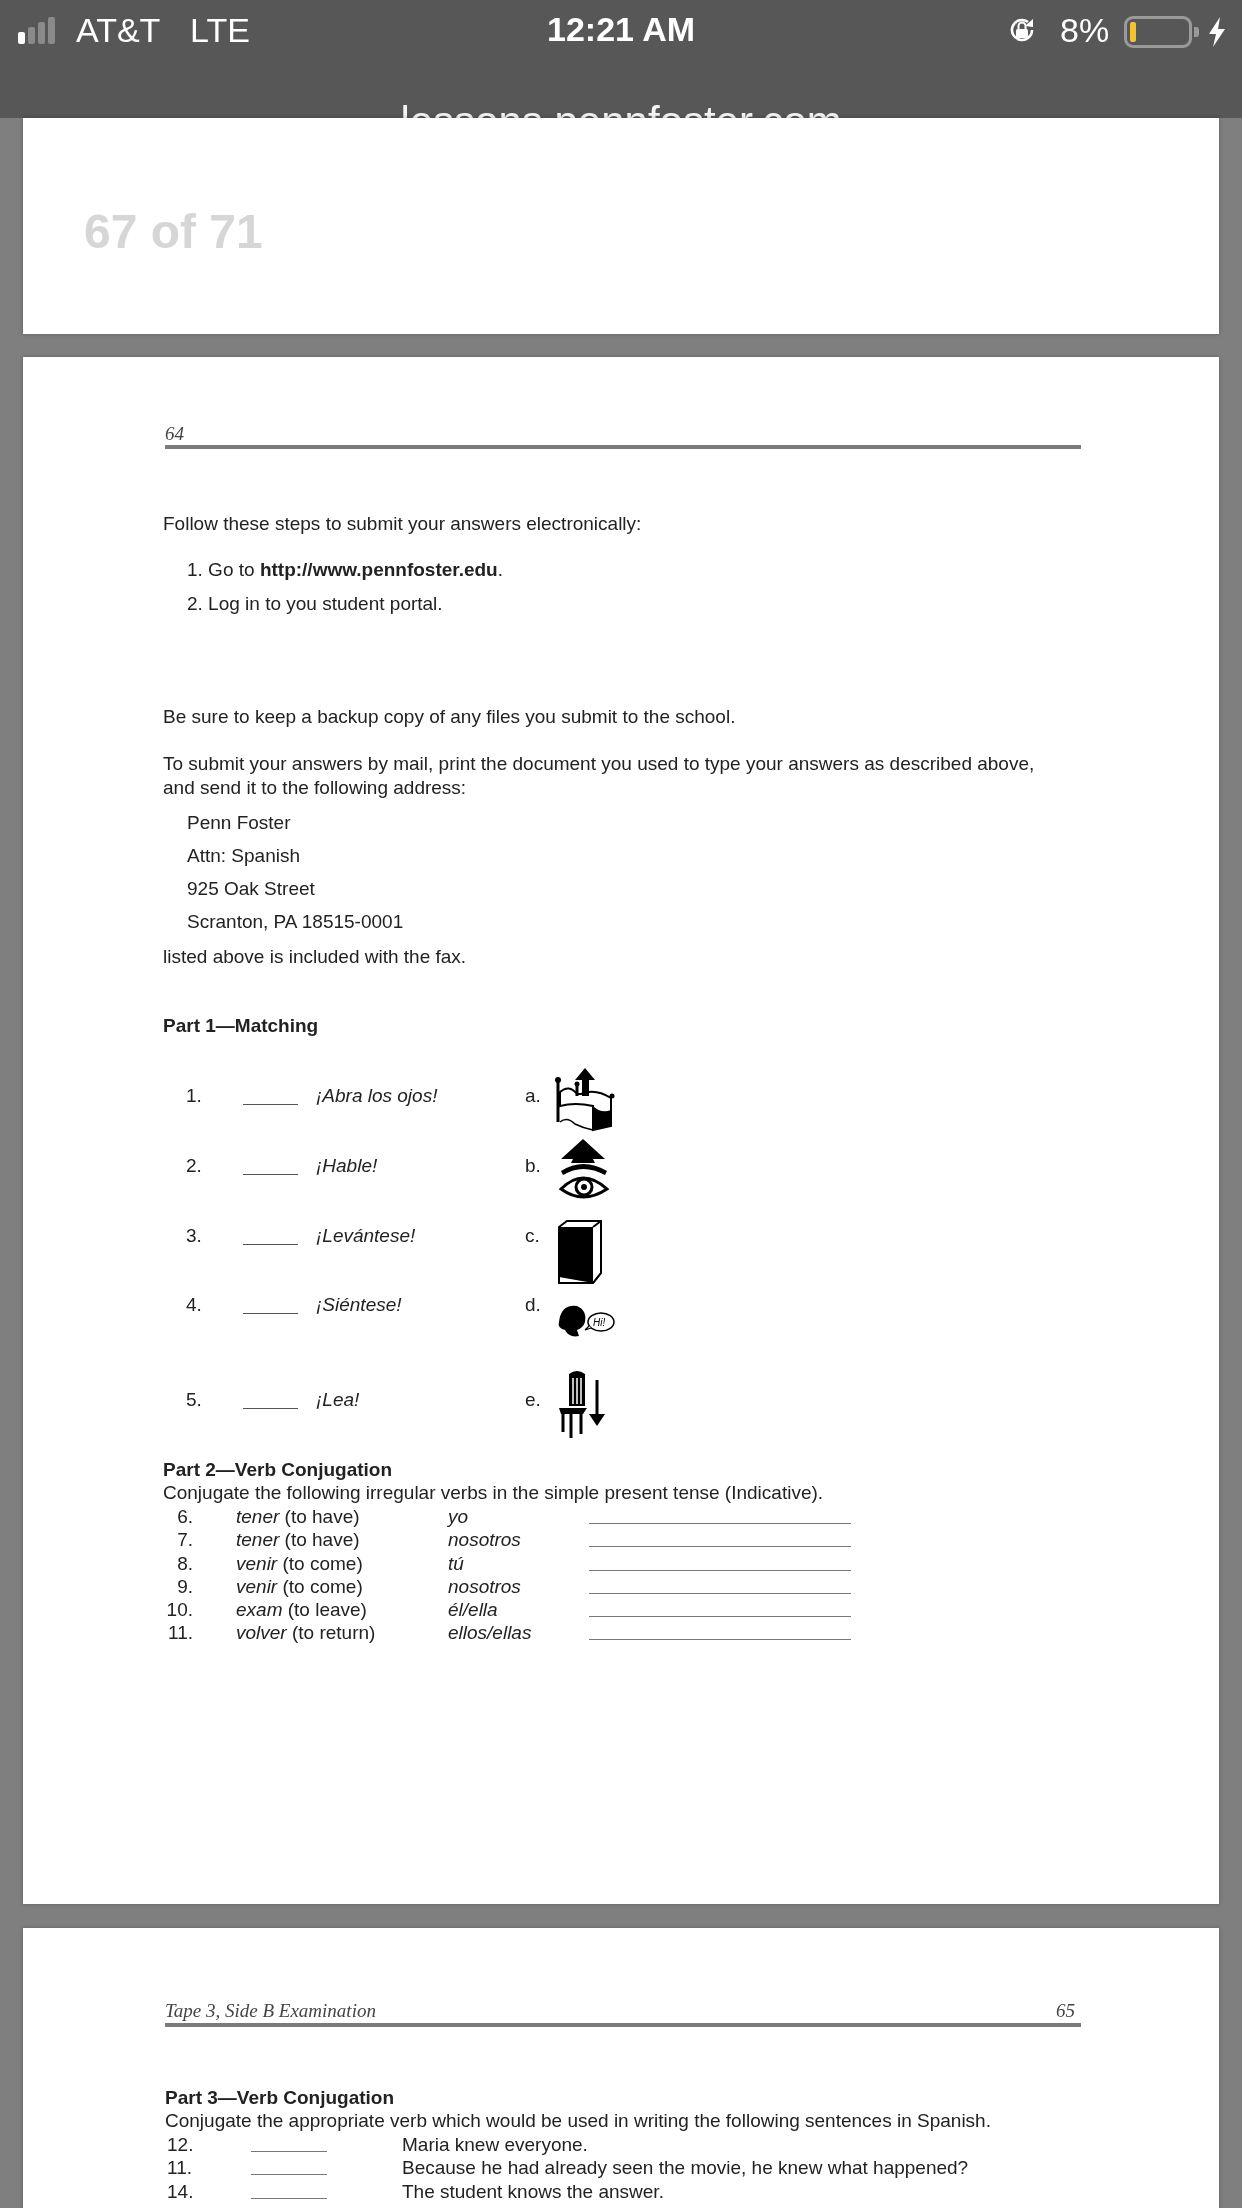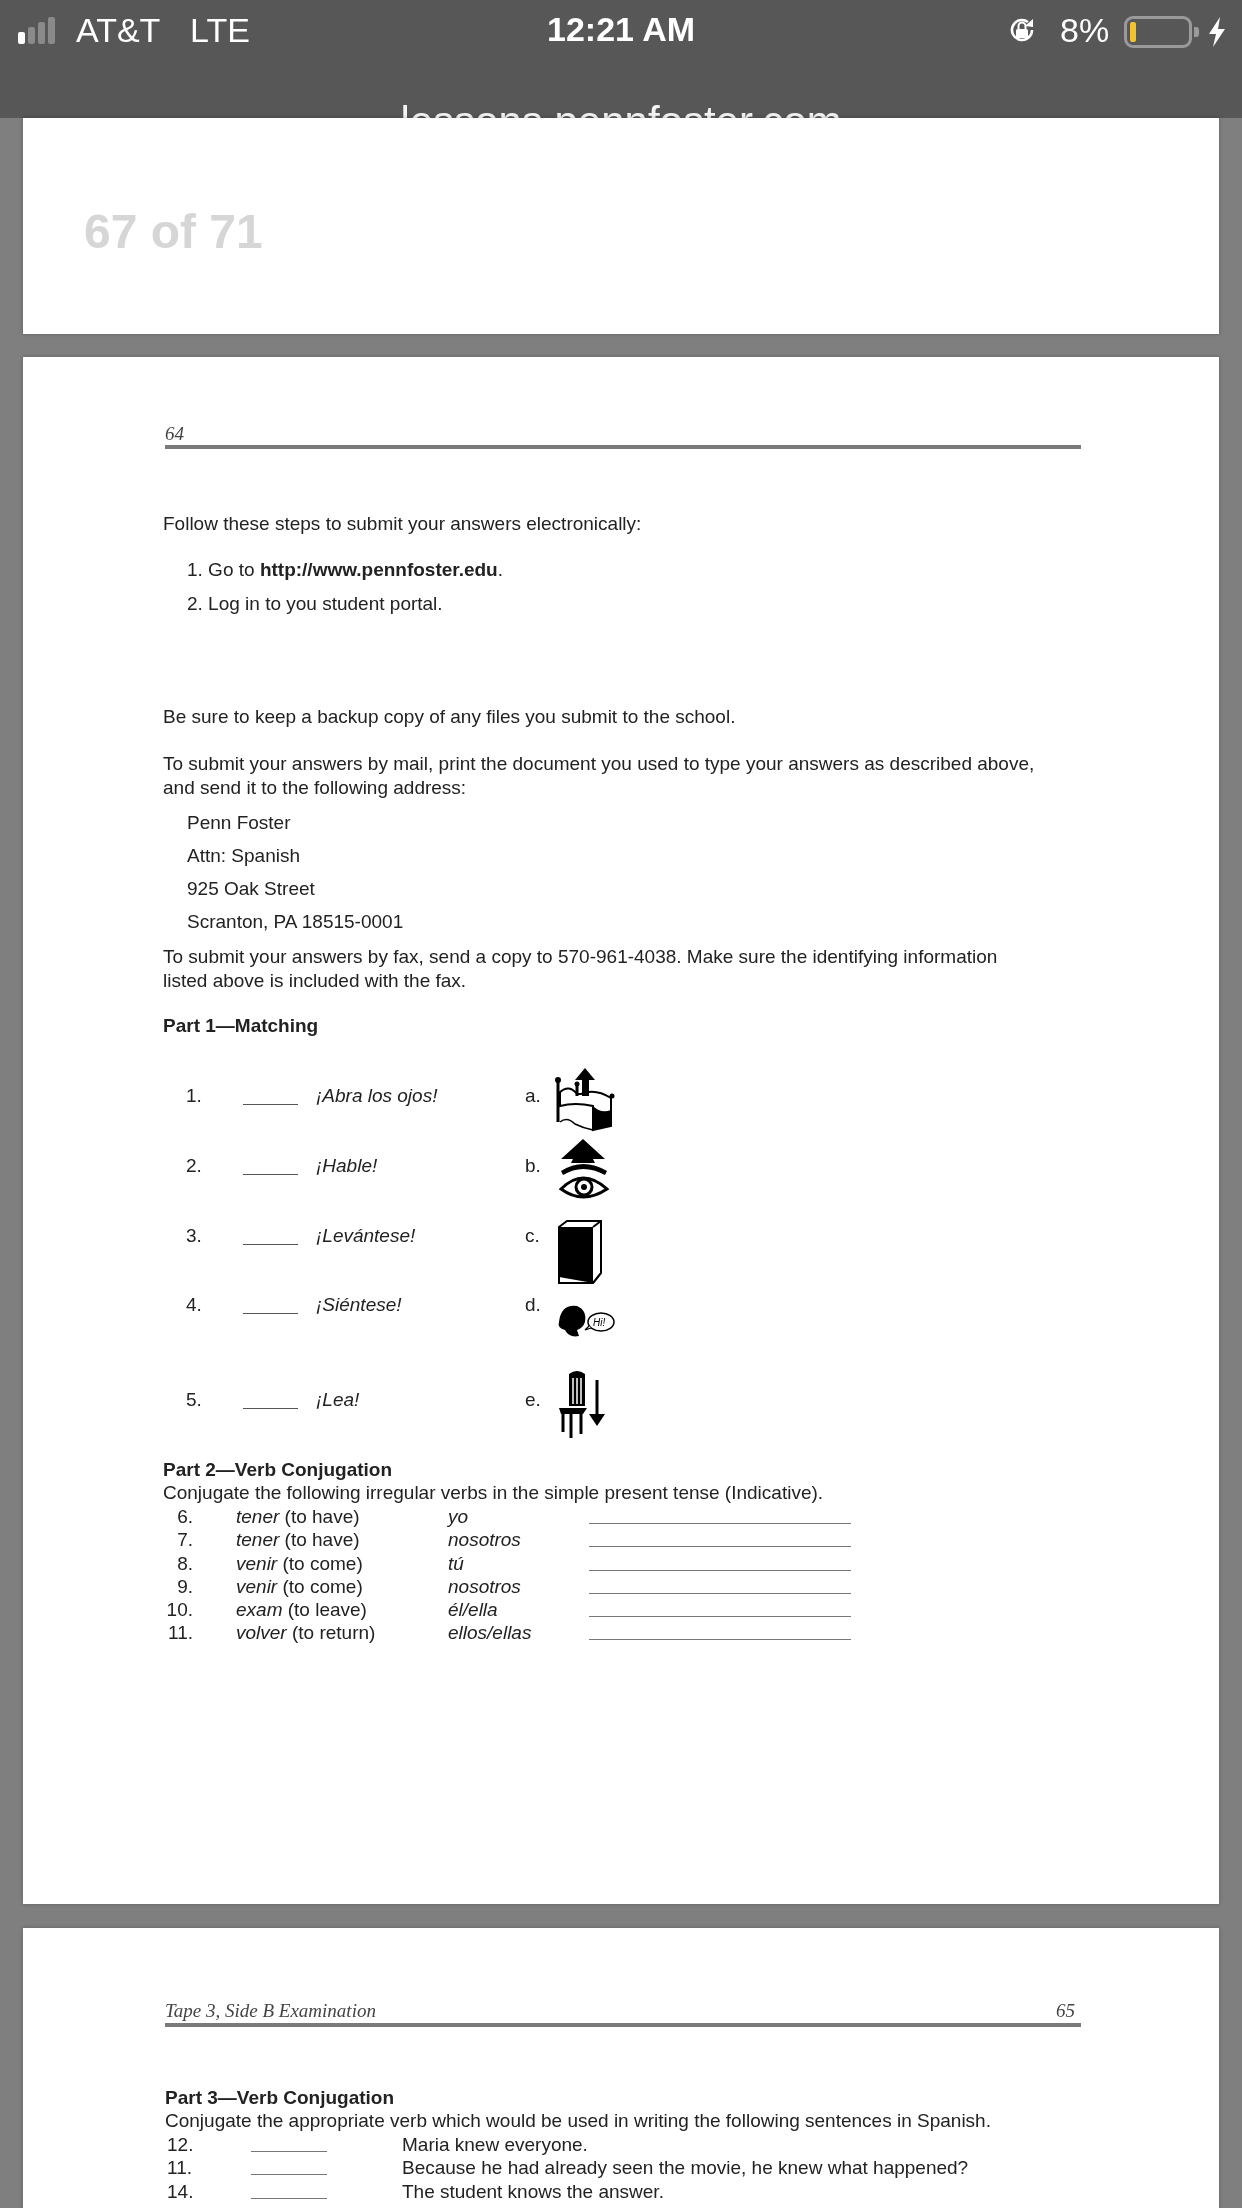--- a/index.html
+++ b/index.html
@@ -117,21 +117,20 @@
   </div>
 
   <div class="doc addr" style="left:140px; top:454px;">
     <div>Penn Foster</div>
     <div>Attn: Spanish</div>
     <div>925 Oak Street</div>
     <div>Scranton, PA 18515-0001</div>
   </div>
 
   <div class="doc" style="left:140px; top:588px;">
-    <div>To submit your answers by fax, send a copy to 570-961-4038. Make sure the identifying information</div>
     <div>listed above is included with the fax.</div>
   </div>
 
   <div class="doc part-head" style="left:140px; top:657px;">Part 1—Matching</div>
 
   <div class="doc" style="left:150px; top:0; width:700px; height:1547px;">
     <div class="match-row" style="top:727px;">
       <span class="num">1.</span>
       <span class="blank"></span>
       <span class="phrase">¡Abra los ojos!</span>

